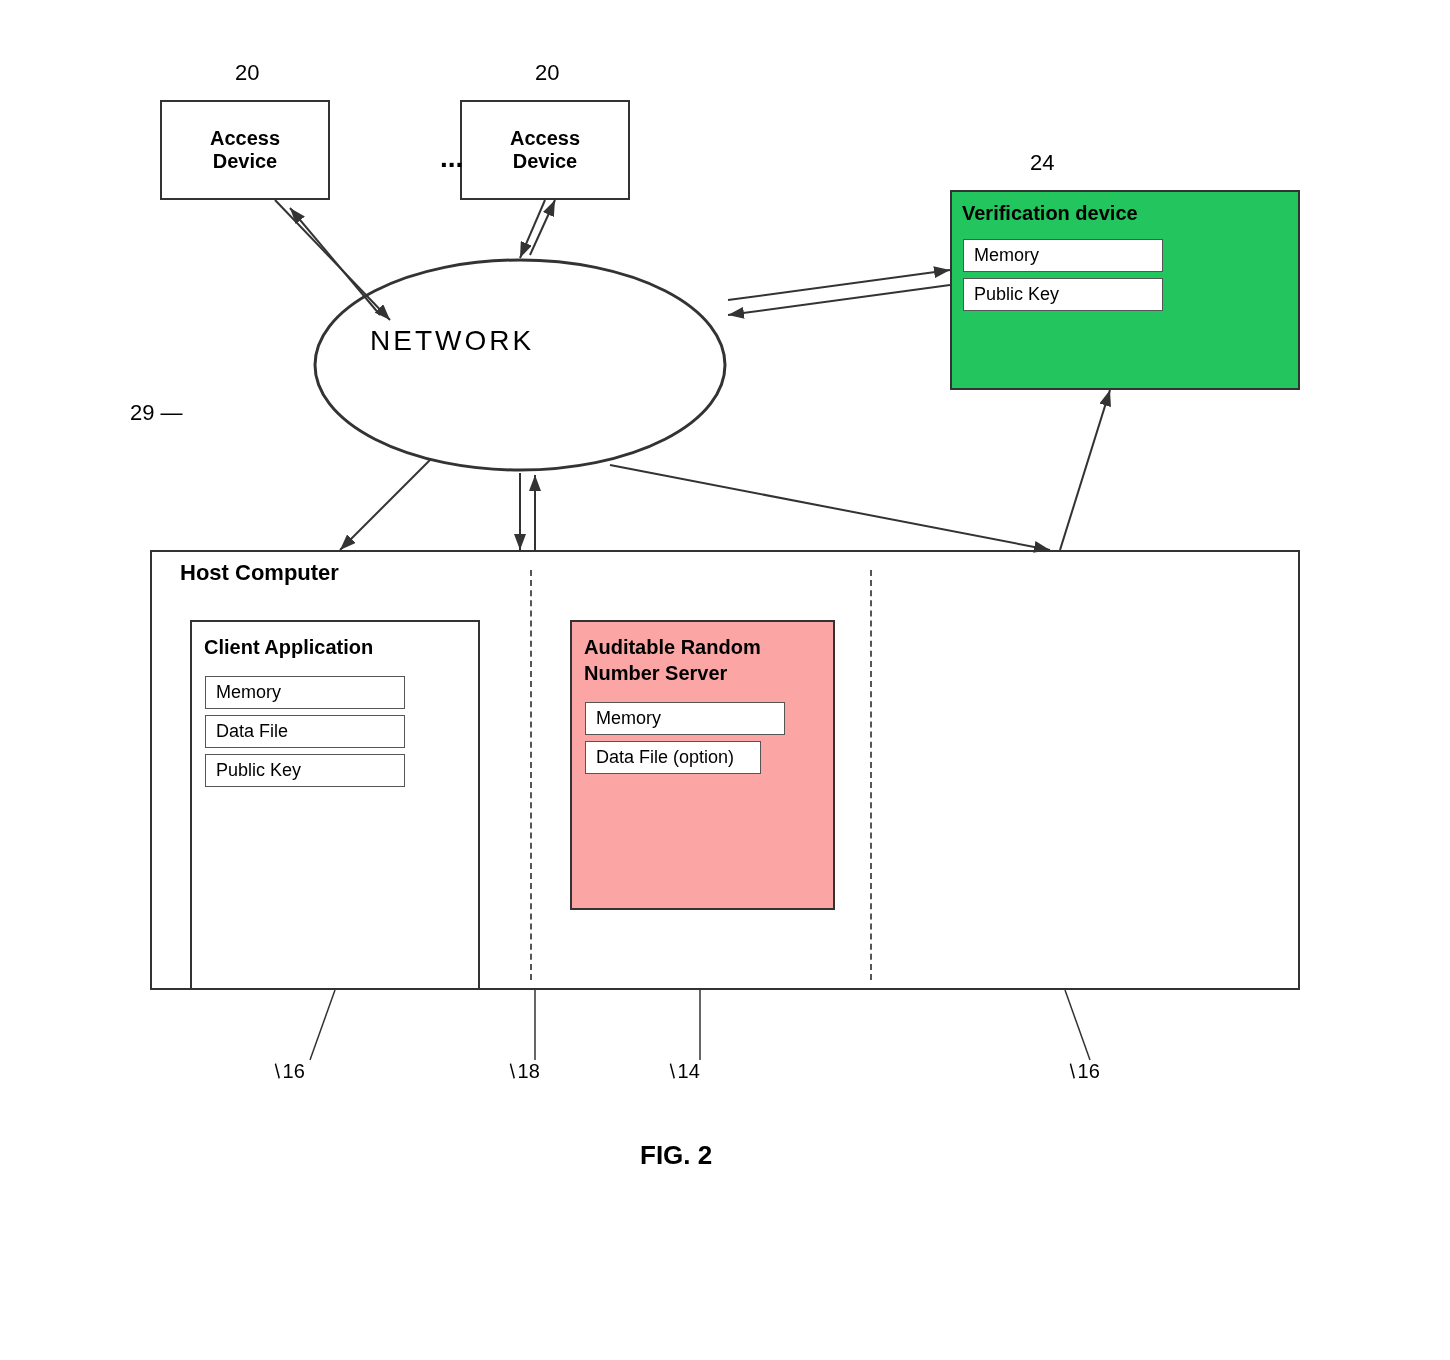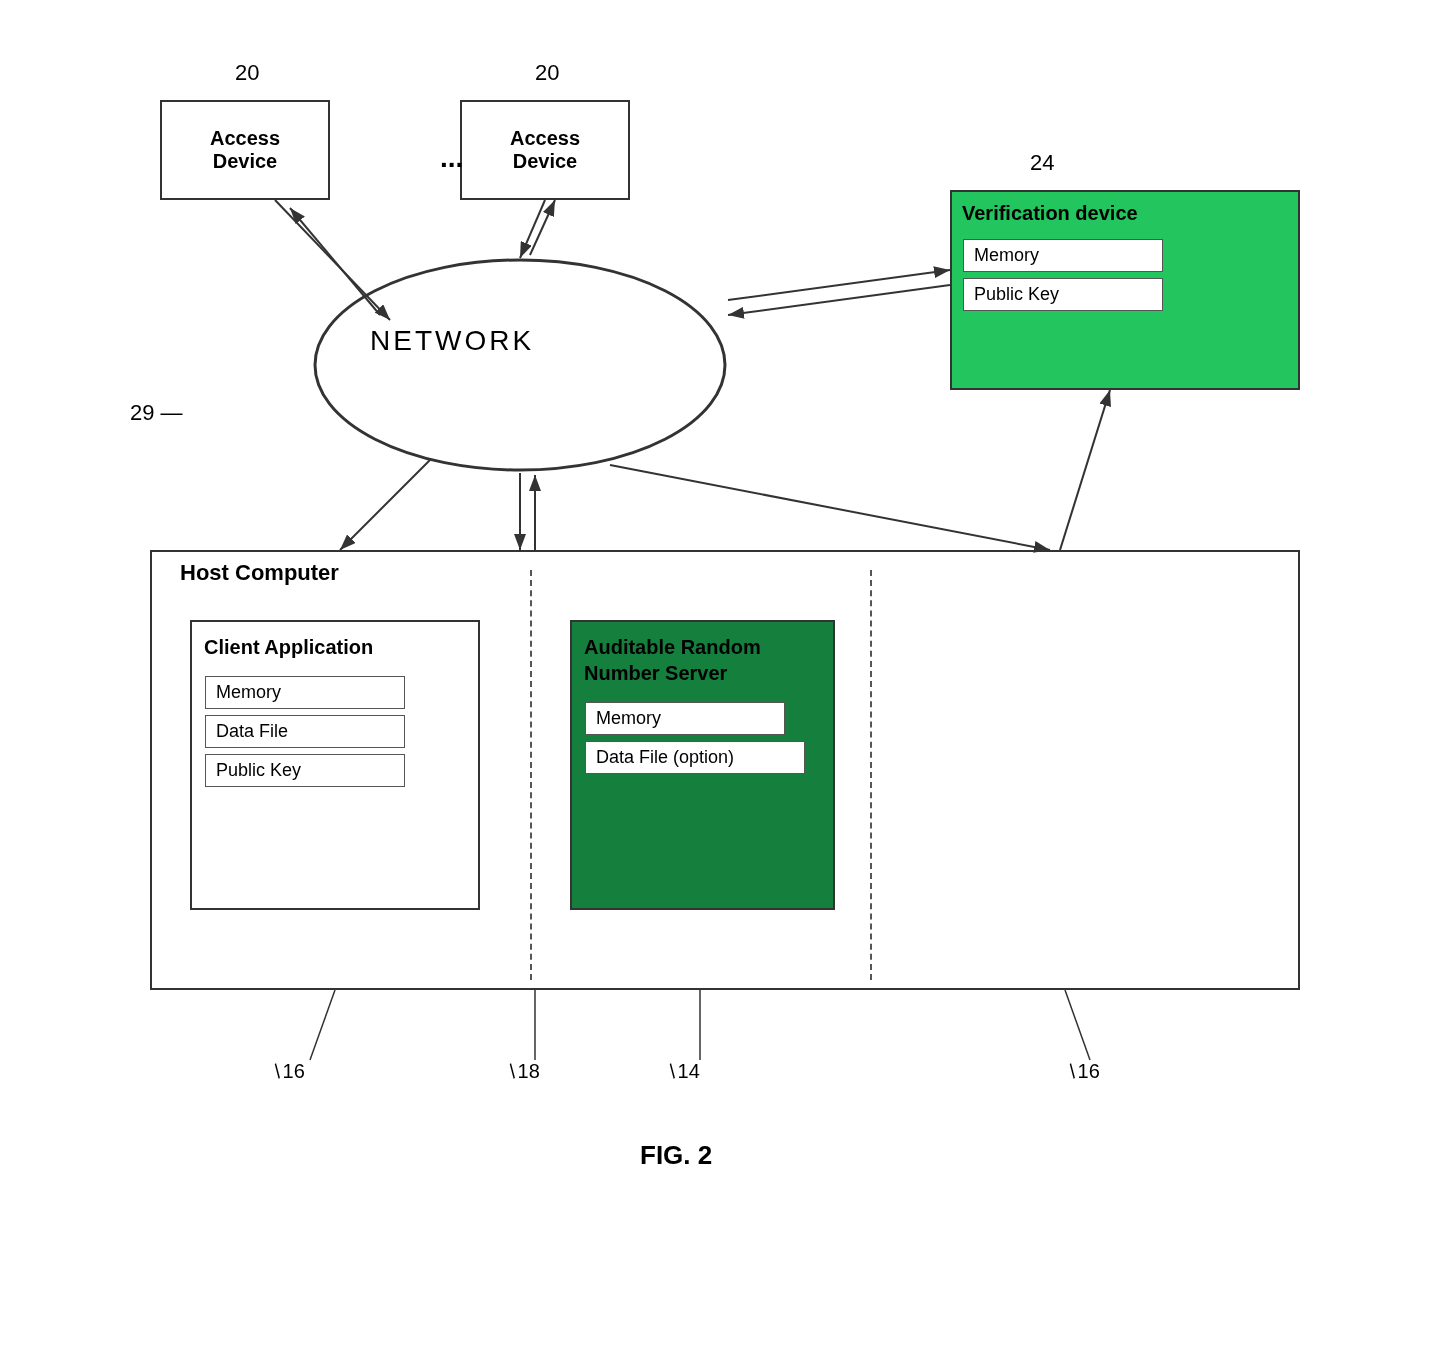--- a/index.html
+++ b/index.html
@@ -159,41 +159,41 @@
       height: 410px;
       border-left: 2px dashed #555;
     }
 
     
     .client-app-box {
       position: absolute;
       top: 560px;
       left: 110px;
       width: 290px;
-      height: 290px;
+      height: 370px;
       border: 2px solid #333;
       background: #fff;
       padding: 12px;
     }
     .client-app-title {
       font-size: 20px;
       font-weight: bold;
       margin-bottom: 16px;
       line-height: 1.3;
     }
 
     
     .arns-box {
       position: absolute;
       top: 560px;
       left: 490px;
       width: 265px;
       height: 290px;
       border: 2px solid #333;
-      background: #15803d;
+      background: #fca5a5;
       padding: 12px;
     }
     .arns-title {
       font-size: 20px;
       font-weight: bold;
       margin-bottom: 16px;
       line-height: 1.3;
     }
 
     
@@ -312,21 +312,21 @@
 Application</div>
     <div class="small-box">Memory</div>
     <div class="small-box">Data File</div>
     <div class="small-box">Public Key</div>
   </div>
 
   <div class="arns-box">
     <div class="arns-title">Auditable Random
 Number Server</div>
     <div class="small-box">Memory</div>
-    <div class="small-box" style="width:220px;">Data File (option)</div>
+    <div class="small-box" style="width:176px;">Data File (option)</div>
   </div>
 
 
   <div class="ref-12"><span class="tick">/</span><span>16</span></div>
   <div class="ref-18"><span class="tick">/</span><span>18</span></div>
   <div class="ref-14"><span class="tick">/</span><span>14</span></div>
   <div class="ref-16"><span class="tick">/</span><span>16</span></div>
 
   <div class="fig-label">FIG. 2</div>
 

